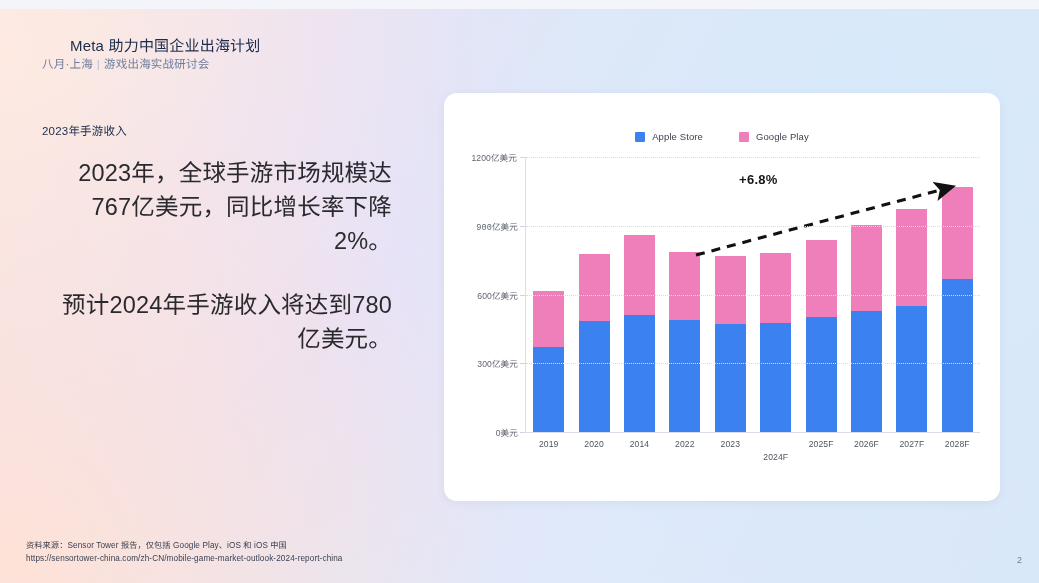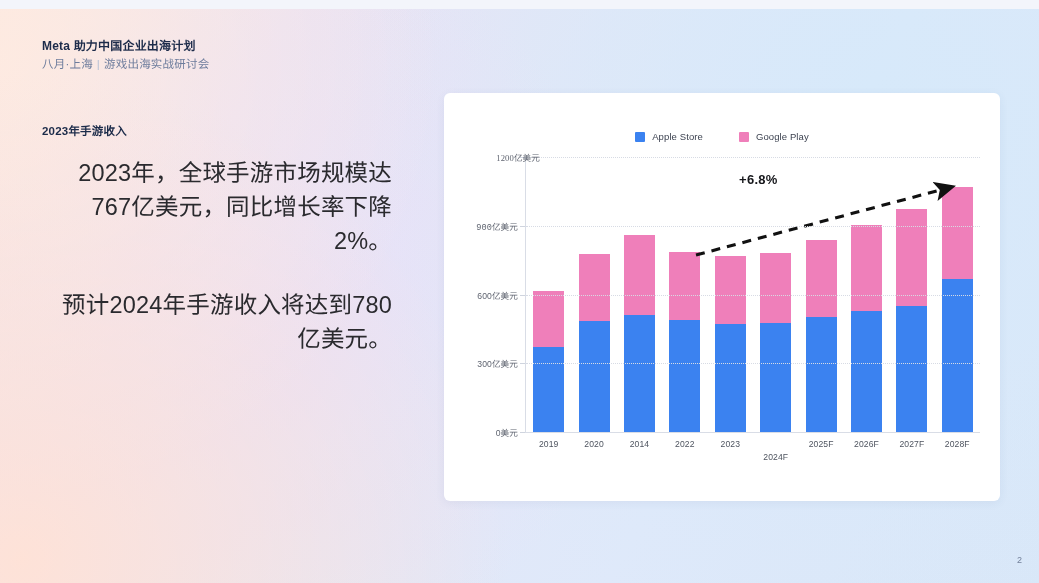--- a/index.html
+++ b/index.html
@@ -15,41 +15,42 @@
       radial-gradient(circle at 0% 10%, rgba(255,235,224,0.85) 0%, rgba(255,235,224,0) 38%),
       radial-gradient(circle at 24% 52%, rgba(234,223,248,0.8) 0%, rgba(234,223,248,0) 45%),
       radial-gradient(circle at 85% 20%, rgba(214,233,250,0.95) 0%, rgba(214,233,250,0) 55%),
       linear-gradient(118deg,#f7e6e4 0%,#eae2f3 22%,#e3e7f7 45%,#dfe9fa 68%,#d9e7f8 100%);
   }
   .top-border{position:absolute;left:0;top:0;width:100%;height:9px;background:#f3f5fb;}
 
   
   .header{position:absolute;left:42px;top:38px;}
   .hdr-title{
-    font-size:12px;font-weight:bold;color:#1c2b4a;letter-spacing:.2px;
+    font-size:15px;font-weight:normal;color:#1c2b4a;letter-spacing:.2px;
     line-height:16px;
+    margin-left:28px;
   }
   .hdr-sub{
     font-size:11.5px;color:#6d7c9c;letter-spacing:.2px;line-height:17px;margin-top:2px;
   }
   .hdr-sub .sep{color:#b3bfd5;margin:0 4px;}
 
   
   .copy{position:absolute;left:42px;top:122px;width:350px;}
-  .kicker{font-size:11.5px;font-weight:bold;color:#1b2b49;letter-spacing:.2px;}
+  .kicker{font-size:11.5px;font-weight:normal;color:#1b2b49;letter-spacing:.2px;}
   .para{
     margin-top:18px;font-size:23.5px;line-height:34px;color:#2a2a2e;
     font-weight:400;letter-spacing:.2px;text-align:right;
   }
   .para.second{margin-top:30px;}
 
   
   .card{
     position:absolute;left:444px;top:93px;width:556px;height:408px;
-    background:#ffffff;border-radius:6px;
+    background:#ffffff;border-radius:13px;
     box-shadow:0 2px 10px rgba(60,80,130,0.07);
   }
   .legend{
     position:absolute;left:0;top:38px;width:100%;
     display:flex;justify-content:center;gap:36px;align-items:center;
   }
   .lg-item{display:flex;align-items:center;gap:7px;}
   .lg-swatch{width:10px;height:10px;border-radius:1px;display:block;}
   .lg-label{font-size:9.5px;color:#3c4250;letter-spacing:.1px;}
 
@@ -199,28 +200,32 @@
         <div class="ytick-mark" style="top: 270.25px;"></div>
         <div class="ytick-lbl" style="top: 270.25px; right: 482px;">300亿美元</div>
         <div class="gridline" style="top: 201.5px;"></div>
         <div class="ytick-mark" style="top: 201.5px;"></div>
         <div class="ytick-lbl" style="top: 201.5px; right: 482px;">600亿美元</div>
         <div class="gridline" style="top: 132.75px;"></div>
         <div class="ytick-mark" style="top: 132.75px;"></div>
         <div class="ytick-lbl" style="top: 132.75px; right: 482px; font-family: Liberation Mono, monospace;">900亿美元</div>
         <div class="gridline" style="top: 64px;"></div>
         <div class="ytick-mark" style="top: 64px;"></div>
-        <div class="ytick-lbl" style="top: 64px; right: 460px; font-family: Liberation Serif, serif;">1200亿美元</div>
+        <div class="ytick-lbl" style="top: 64px; right: 483px;">1200亿美元</div>
         <div class="xtick-lbl" style="left: 82px; width: 45.4px;">2019</div>
         <div class="xtick-lbl" style="left: 127.4px; width: 45.4px;">2020</div>
         <div class="xtick-lbl" style="left: 172.8px; width: 45.4px;">2014</div>
         <div class="xtick-lbl" style="left: 218.2px; width: 45.4px;">2022</div>
         <div class="xtick-lbl" style="left: 263.6px; width: 45.4px;">2023</div>
         <div class="xtick-lbl" style="left: 309px; width: 45.4px; margin-top: 13px;">2024F</div>
         <div class="xtick-lbl" style="left: 354.4px; width: 45.4px;">2025F</div>
         <div class="xtick-lbl" style="left: 399.8px; width: 45.4px;">2026F</div>
         <div class="xtick-lbl" style="left: 445.2px; width: 45.4px;">2027F</div>
         <div class="xtick-lbl" style="left: 490.6px; width: 45.4px;">2028F</div>
       </div>
   </div>
 
+  <div class="footer">
+    <div class="foot-line">资料来源：Sensor Tower 报告，仅包括 Google Play、iOS 和 iOS 中国</div>
+    <div class="foot-line">https://sensortower-china.com/zh-CN/mobile-game-market-outlook-2024-report-china</div>
+  </div>
   <div class="page-num">2</div>
 </div>
 
 </body></html>

